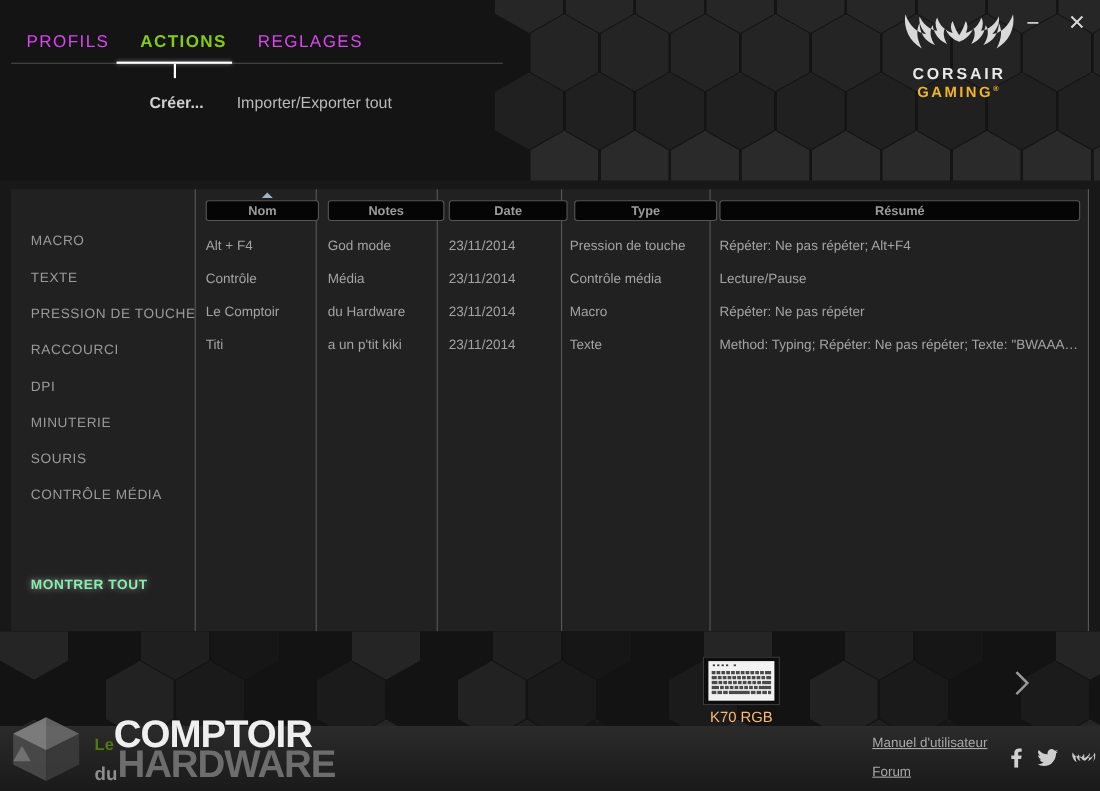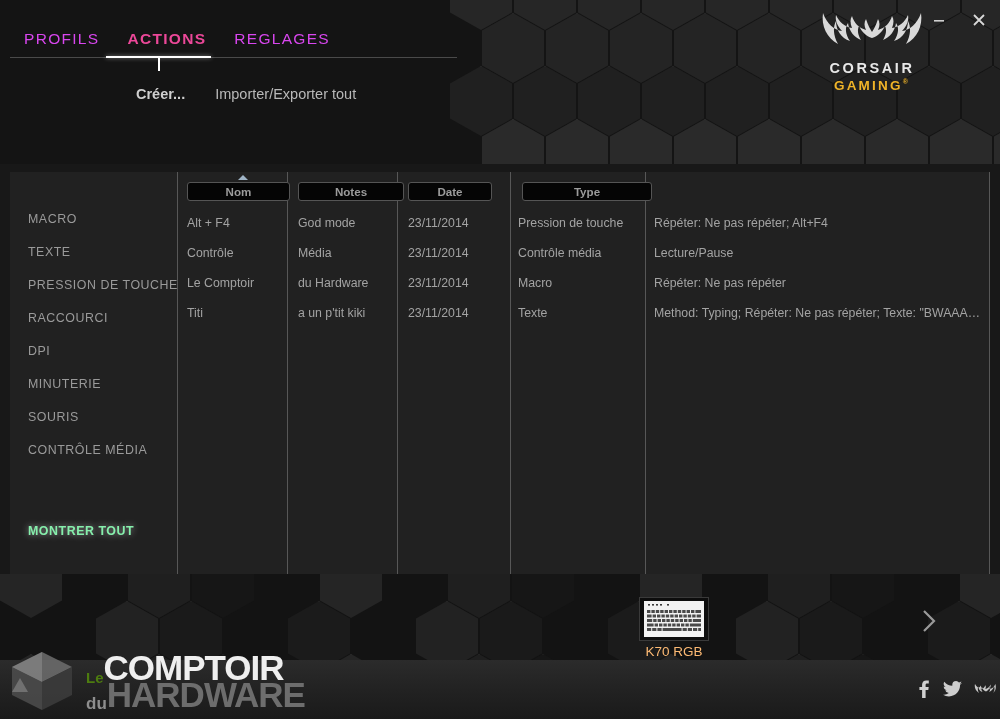--- a/index.html
+++ b/index.html
@@ -60,21 +60,21 @@
   .tabs {
     position: absolute; left: 10px; top: 30px;
     display: flex; align-items: flex-end; gap: 0px;
     z-index: 12;
   }
   .tab {
     font-size: 15.5px; letter-spacing: 1.3px;
     color: #d946ef; padding: 0 14px 8px 14px;
     white-space: nowrap;
   }
-  .tab.active { color: #ec4899; font-weight: bold; }
+  .tab.active { color: #84cc16; font-weight: bold; }
   .tabrule {
     position: absolute; left: 10px; top: 57px;
     width: 447px; height: 1px; background: #4a4a4a; z-index: 11;
   }
   .tabrule-active {
     position: absolute; left: 106px; top: 56px;
     width: 105px; height: 2px; background: #ffffff; z-index: 13;
     box-shadow: 0 0 4px rgba(255,255,255,.5);
   }
   .tabtick {
@@ -293,22 +293,23 @@
     <div class="colsep" style="left:167px"></div>
     <div class="colsep" style="left:277px"></div>
     <div class="colsep" style="left:387px"></div>
     <div class="colsep" style="left:500px"></div>
     <div class="colsep" style="left:635px"></div>
     <div class="colsep" style="left:979px"></div>
 
     <div class="colhead" style="left:177px; width:103px">Nom</div>
     <div class="sortarrow"></div>
     <div class="colhead" style="left:288px; width:106px">Notes</div>
-    <div class="colhead" style="left:398px; width:84px">Date</div>
+    <div class="colhead" style="left:398px; width:108px">Date</div>
     <div class="colhead" style="left:512px; width:130px">Type</div>
+    <div class="colhead" style="left:644px; width:328px">Résumé</div>
 
     <div id="tablebody">
         <div class="cell" style="left:177px;top:44px;width:104px">Alt + F4</div>
         <div class="cell" style="left:288px;top:44px;width:104px">God mode</div>
         <div class="cell" style="left:398px;top:44px;width:104px">23/11/2014</div>
         <div class="cell" style="left:508px;top:44px;width:124px">Pression de touche</div>
         <div class="cell" style="left:644px;top:44px;width:332px">Répéter: Ne pas répéter; Alt+F4</div>
         <div class="cell" style="left:177px;top:74px;width:104px">Contrôle</div>
         <div class="cell" style="left:288px;top:74px;width:104px">Média</div>
         <div class="cell" style="left:398px;top:74px;width:104px">23/11/2014</div>
@@ -451,20 +452,24 @@
       <div>
         <span class="wm-l1">Le</span><span class="wm-l1b">COMPTOIR</span>
       </div>
       <div style="margin-top:-8px">
         <span class="wm-l2">du</span><span class="wm-l2b">HARDWARE</span>
       </div>
     </div>
   </div>
 
   <div class="footer">
+    <div class="flinks">
+      <a href="#">Manuel d'utilisateur</a>
+      <a href="#">Forum</a>
+    </div>
     <div class="fsocial">
       <span>
         <svg width="16" height="18" viewBox="0 0 16 18">
             <path fill="#d0d0d0" d="M10.6 18v-8h2.7l.4-3.1h-3.1V4.9c0-.9.25-1.5 1.55-1.5H13.8V.6C13.5.56 12.5.47 11.3.47 8.8.47 7.1 2 7.1 4.6v2.3H4.4V10h2.7v8z"></path>
           </svg>
       </span>
       <span>
         <svg width="19" height="16" viewBox="0 0 19 16">
             <path fill="#cdcdcd" d="M19 2.1c-.7.31-1.45.52-2.24.61.8-.48 1.42-1.25 1.71-2.16-.75.45-1.58.77-2.47.95A3.88 3.88 0 0 0 13.17 0a3.9 3.9 0 0 0-3.9 3.89c0 .31.04.61.1.9A11.06 11.06 0 0 1 1.32.71a3.9 3.9 0 0 0 1.2 5.2A3.85 3.85 0 0 1 .76 5.4v.05a3.9 3.9 0 0 0 3.12 3.82c-.32.09-.67.13-1.02.13-.25 0-.5-.02-.73-.07a3.9 3.9 0 0 0 3.64 2.71A7.82 7.82 0 0 1 0 13.65 11.03 11.03 0 0 0 5.97 15.4c7.17 0 11.09-5.94 11.09-11.09l-.01-.5A7.9 7.9 0 0 0 19 2.1z"></path>
           </svg>

